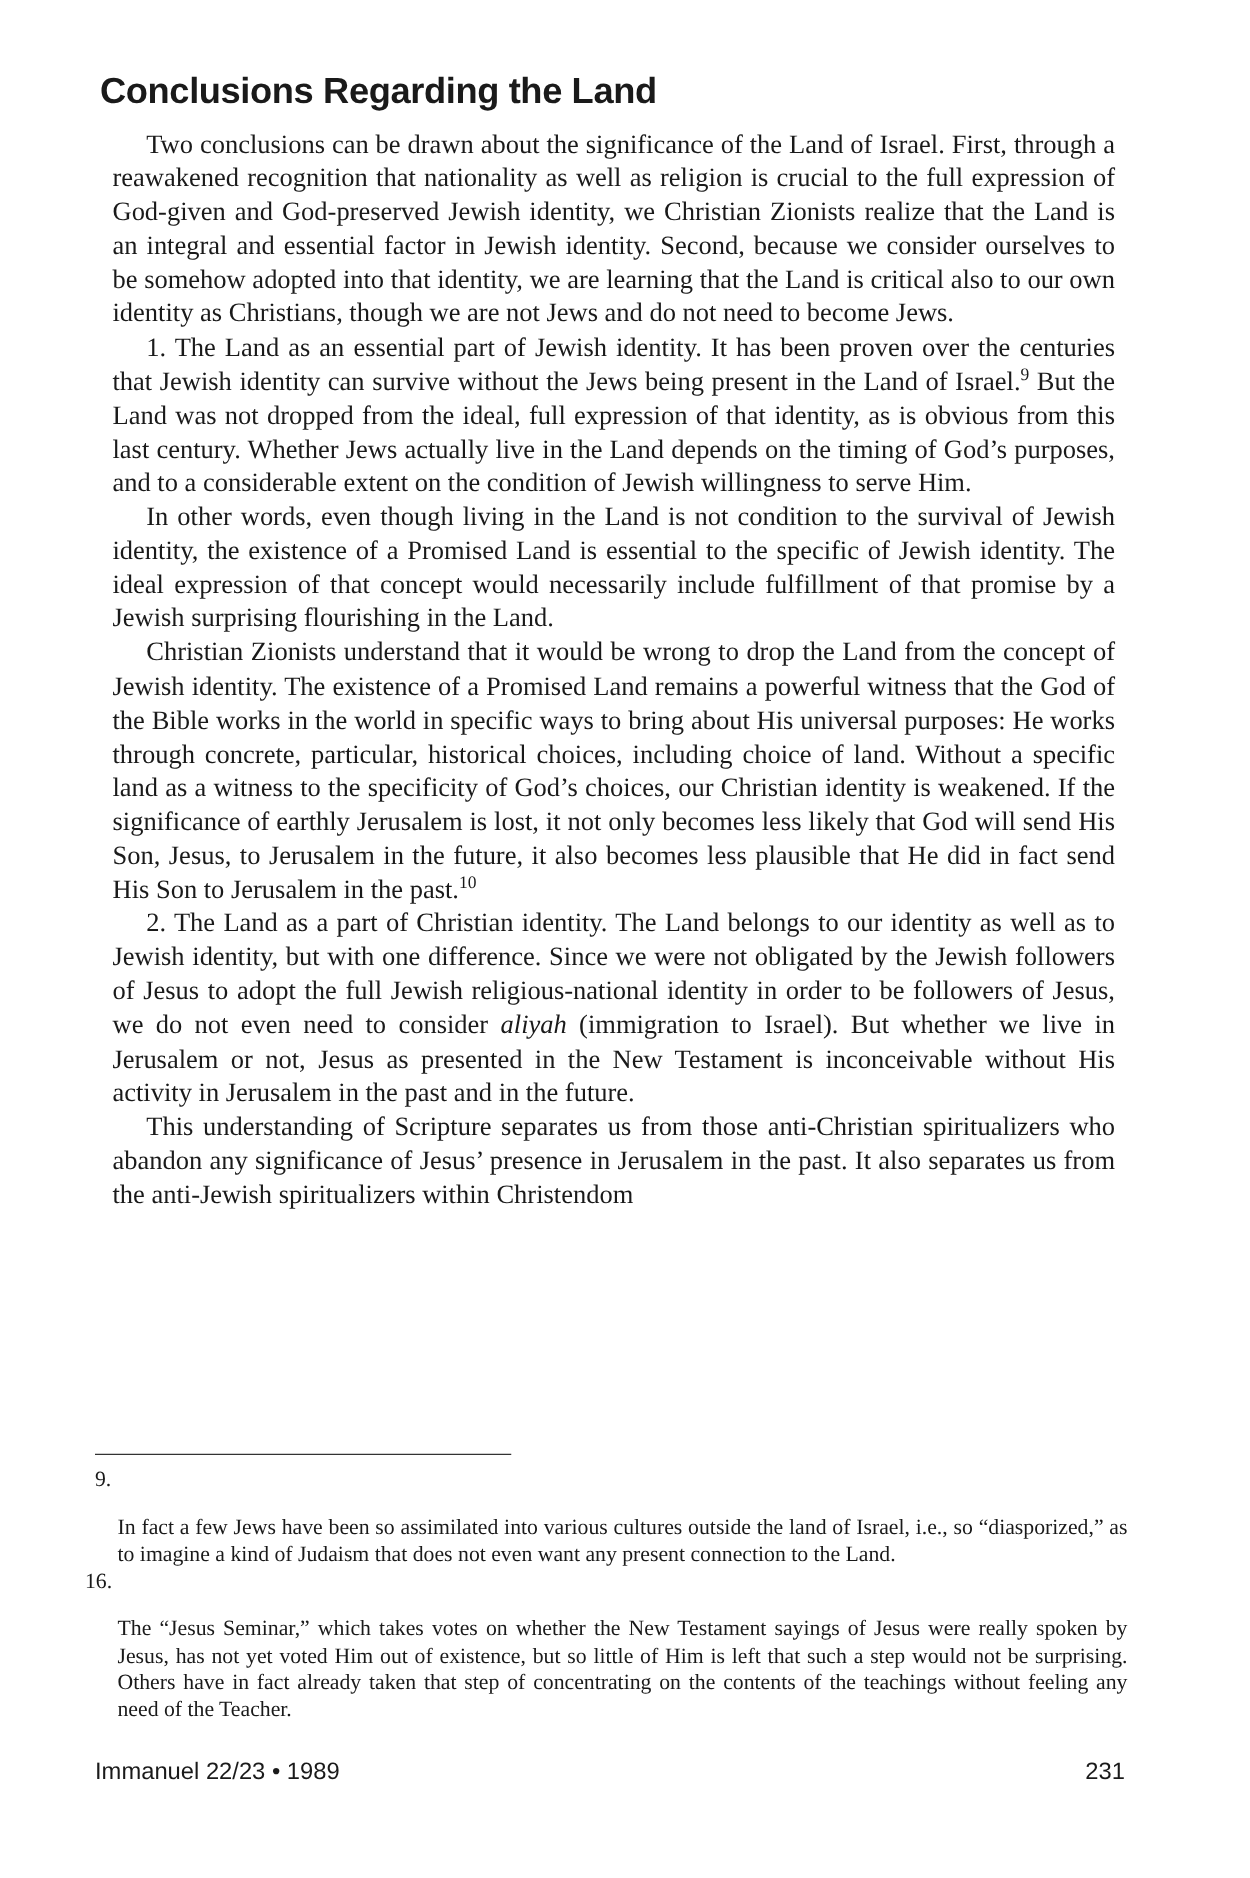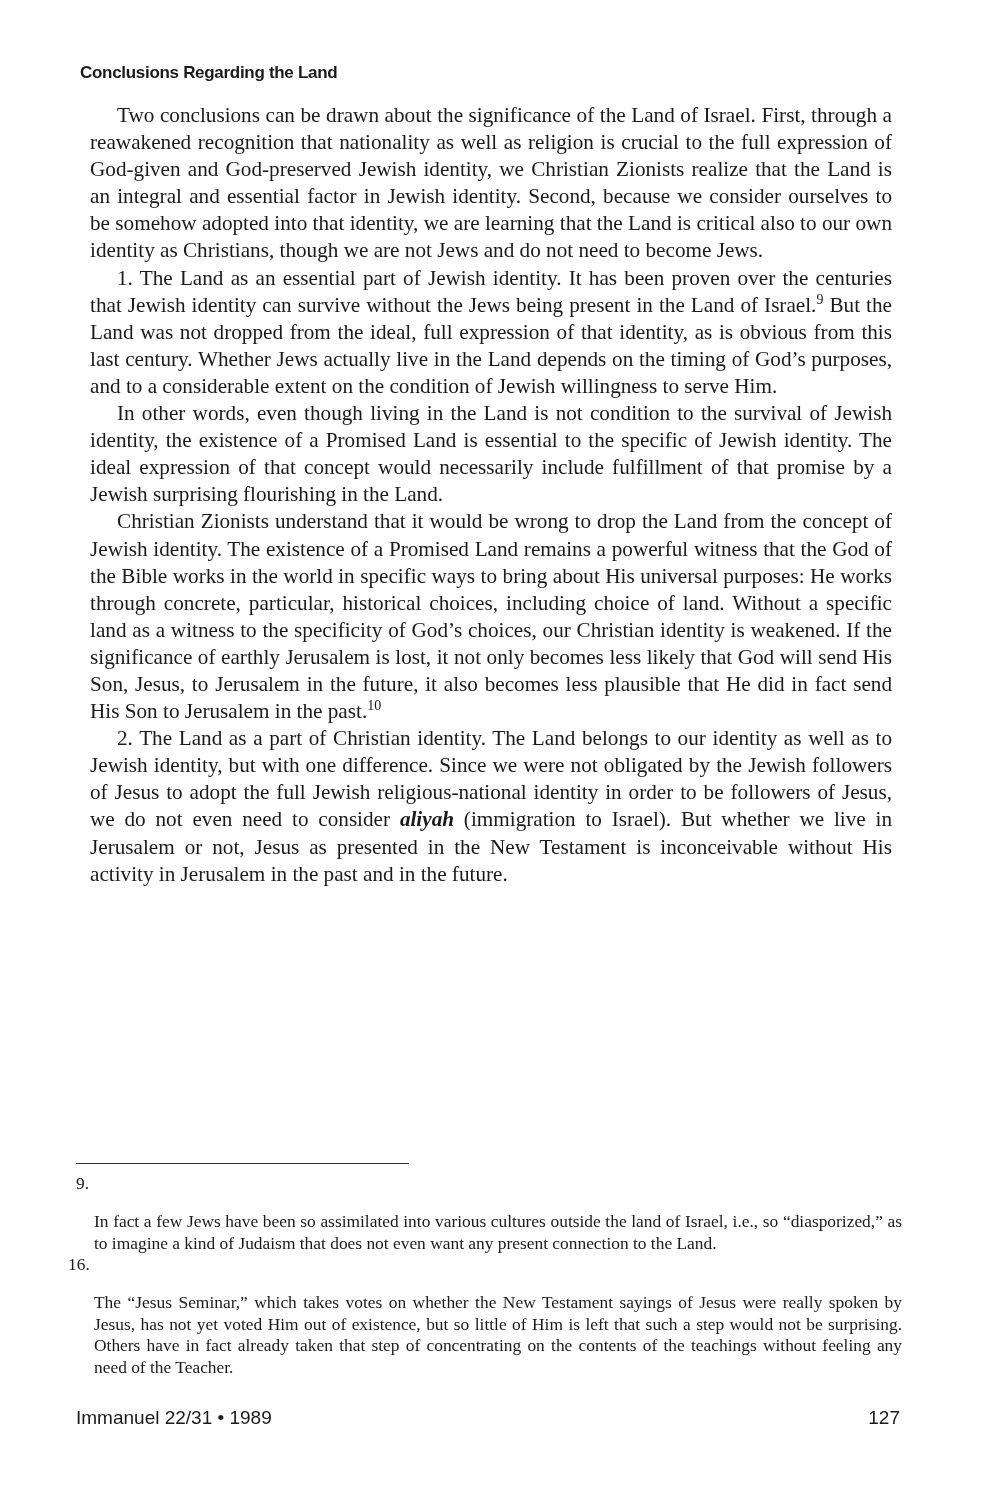--- a/index.html
+++ b/index.html
@@ -16,42 +16,41 @@
     }
     .page {
       position: absolute;
       left: 76px;
       top: 58px;
       width: 830px;
     }
     .heading {
       font-family: "Liberation Sans", sans-serif;
       font-weight: bold;
-      font-size: 17px;
+      font-size: 29px;
       letter-spacing: -0.3px;
       margin: 0 0 6px 4px;
       line-height: 30px;
     }
     .body-text {
       font-family: "Liberation Serif", serif;
       font-size: 21.2px;
       line-height: 27.1px;
       text-align: justify;
       margin: 14px;
     }
     .body-text p {
       margin: 0;
       text-indent: 27px;
     }
     .body-text b {
       font-weight: normal;
     }
     .body-text i {
       font-style: italic;
-      font-weight: bold;
     }
     .body-text sup {
       font-size: 14px;
       line-height: 0;
       vertical-align: 8px;
     }
     .rule {
       position: absolute;
       left: 76px;
       top: 1163px;
@@ -103,32 +102,33 @@
     <p>Two conclusions can be drawn about the significance of the Land of Israel. First, through a reawakened recognition that nationality as well as religion is crucial to the full expression of God-given and God-preserved Jewish identity, we Christian Zionists realize that the Land is an integral and essential factor in Jewish identity. Second, because we consider ourselves to be somehow adopted into that identity, we are learning that the Land is critical also to our own identity as Christians, though we are not Jews and do not need to become Jews.</p>
 
     <p><b>1. The Land as an essential part of Jewish identity.</b><span> It has been proven over the centuries that Jewish identity can survive without the Jews being present in the Land of Israel.</span><sup>9</sup><span> But the Land was not dropped from the ideal, full expression of that identity, as is obvious from this last century. Whether Jews actually live in the Land depends on the timing of God’s purposes, and to a considerable extent on the condition of Jewish willingness to serve Him.</span></p>
 
     <p><span>In other words, even though living in the Land is not condition to the </span><b>survival</b><span> of Jewish identity, the existence of a Promised Land is essential to the </span><b>specific</b><span> of Jewish identity. The ideal expression of that concept would necessarily include fulfillment of that promise by a Jewish surprising flourishing in the Land.</span></p>
 
     <p><span>Christian Zionists understand that it would be wrong to drop the Land from the concept of Jewish identity. The existence of a Promised Land remains a powerful witness that the God of the Bible works in the world in specific ways to bring about His universal purposes: He works through concrete, particular, historical choices, including choice of land. Without a specific land as a witness to the specificity of God’s choices, our Christian identity is weakened. If the significance of earthly Jerusalem is lost, it not only becomes less likely that God will send His Son, Jesus, to Jerusalem in the future, it also becomes less plausible that He did in fact send His Son to Jerusalem in the past.</span><sup>10</sup></p>
 
     <p><b>2. The Land as a part of Christian identity.</b><span> The Land belongs to our identity as well as to Jewish identity, but with one difference. Since we were not obligated by the Jewish followers of Jesus to adopt the full Jewish religious-national identity in order to be followers of Jesus, we do not even need to consider </span><i>aliyah</i><span> (immigration to Israel). But whether we live in Jerusalem or not, Jesus as presented in the New Testament is inconceivable without His activity in Jerusalem in the past and in the future.</span></p>
 
+    <p>This understanding of Scripture separates us from those anti-Christian spiritualizers who abandon any significance of Jesus’ presence in Jerusalem in the past. It also separates us from the anti-Jewish spiritualizers within Christendom</p>
   </div>
 </div>
 
 <div class="rule"></div>
 
 <div class="footnotes">
   <div class="footnote">
     <span class="fn-num">9.</span>
     <span class="fn-text">In fact a few Jews have been so assimilated into various cultures outside the land of Israel, i.e., so “diasporized,” as to imagine a kind of Judaism that does not even want any present connection to the Land.</span>
   </div>
   <div class="footnote">
     <span class="fn-num wide">16.</span>
     <span class="fn-text">The “Jesus Seminar,” which takes votes on whether the New Testament sayings of Jesus were really spoken by Jesus, has not yet voted Him out of existence, but so little of Him is left that such a step would not be surprising. Others have in fact already taken that step of concentrating on the contents of the teachings without feeling any need of the Teacher.</span>
   </div>
 </div>
 
 <div class="footer">
-  <span>Immanuel 22/31 • 1989</span>
-  <span>127</span>
+  <span>Immanuel 22/23 • 1989</span>
+  <span>231</span>
 </div>
 
 </body></html>

